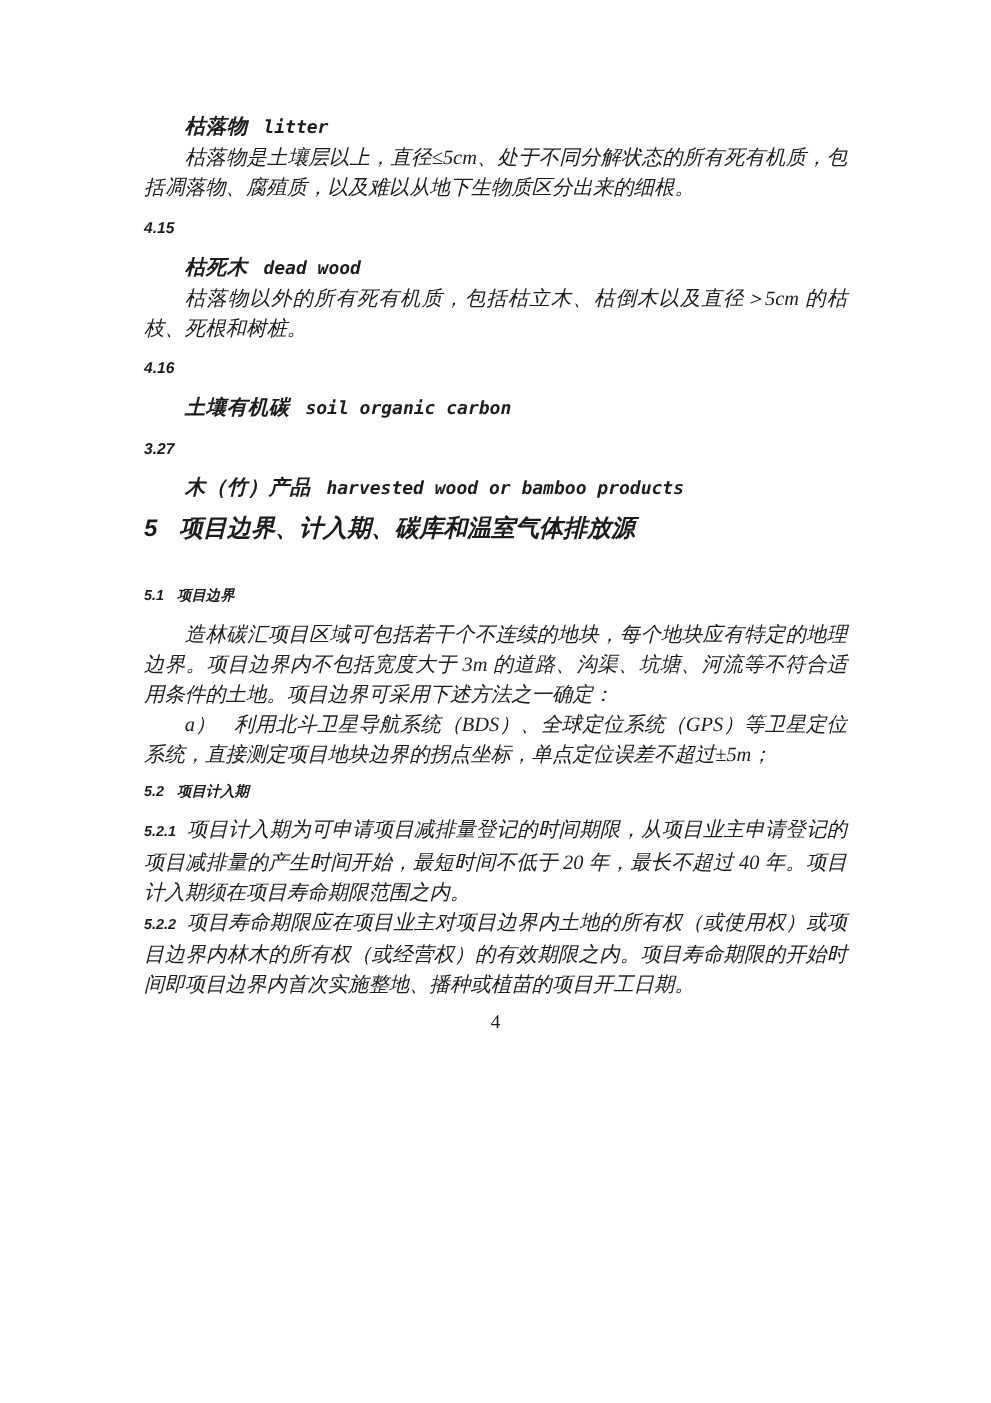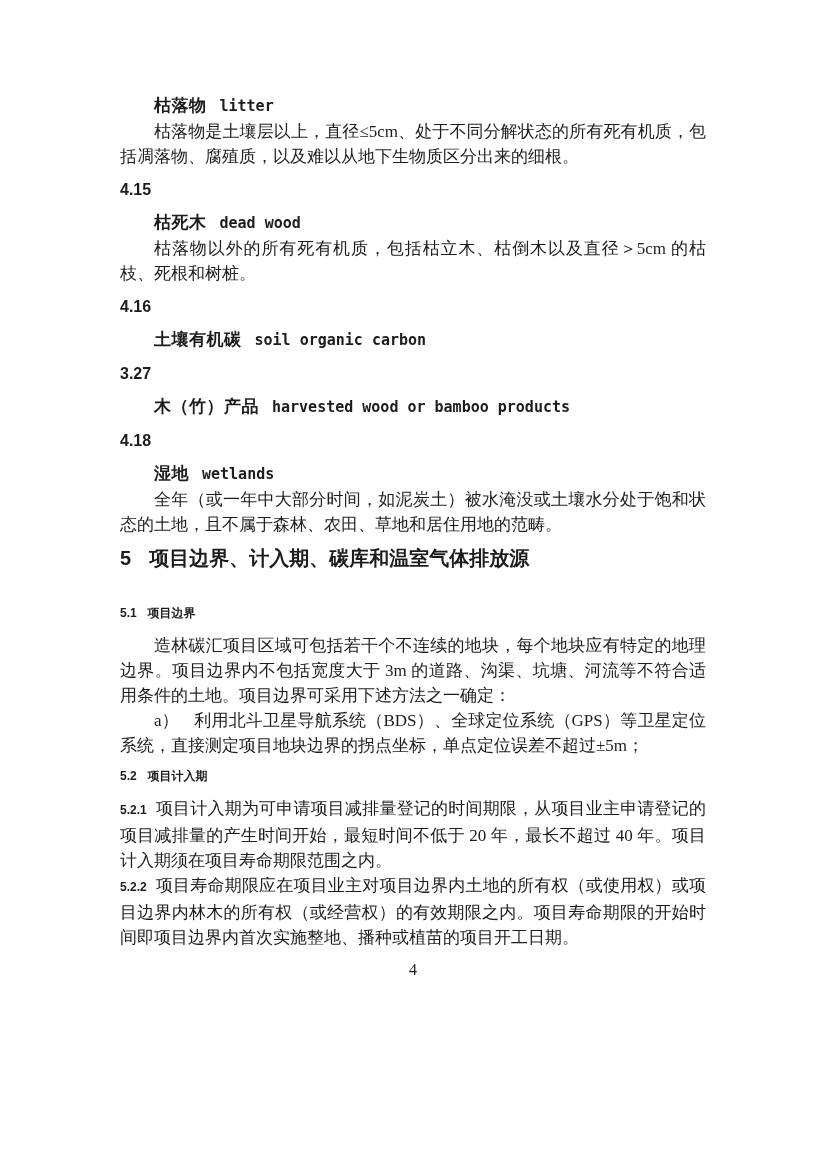--- a/index.html
+++ b/index.html
@@ -14,42 +14,42 @@
     margin: 0 auto;
     background: #ffffff;
     box-sizing: border-box;
     padding: 86px 120px 0 120px;
     color: #1c1c1c;
     font-family: "Liberation Serif", "DejaVu Serif", serif;
     font-size: 17px;
     line-height: 25px;
     overflow: hidden;
   }
-  p { margin: 0; }
+  p { margin: 0; font-style: italic; }
   .def-text, .body-para {
     text-align: justify;
     text-justify: inter-ideograph;
   }
   .indent { text-indent: 2em; }
   .term-heading {
     text-indent: 2em;
     font-weight: bold;
     font-family: "Liberation Sans", "DejaVu Sans", sans-serif;
     margin-top: 7px;
   }
   .term-zh { letter-spacing: 0.5px; }
   .term-en {
     font-family: "DejaVu Sans Mono", "Liberation Mono", monospace;
     font-size: 15px;
     margin-left: 0.55em;
   }
   .clause-num {
     font-family: "Liberation Sans", "DejaVu Sans", sans-serif;
     font-weight: bold;
-    font-size: 16px;
+    font-size: 13px;
     margin: 8px 0 8px 0;
   }
   .ch-heading {
     font-family: "Liberation Sans", "DejaVu Sans", sans-serif;
     font-weight: bold;
     font-size: 20px;
     margin: 9px 0 30px 0;
   }
   .sub-heading {
     font-family: "Liberation Sans", "DejaVu Sans", sans-serif;
@@ -103,28 +103,20 @@
   </div>
 
   <div>
     <p class="clause-num">3.27</p>
     <p class="term-heading">
       <span class="term-zh">木（竹）产品</span>
       <span class="term-en">harvested wood or bamboo products</span>
     </p>
   </div>
 
-  <div>
-    <p class="clause-num">4.18</p>
-    <p class="term-heading">
-      <span class="term-zh">湿地</span>
-      <span class="term-en">wetlands</span>
-    </p>
-    <p class="def-text indent">全年（或一年中大部分时间，如泥炭土）被水淹没或土壤水分处于饱和状态的土地，且不属于森林、农田、草地和居住用地的范畴。</p>
-  </div>
 
   <p class="ch-heading">
     <span class="heading-no">5</span><span>项目边界、计入期、碳库和温室气体排放源</span>
   </p>
 
   <p class="sub-heading">
     <span class="heading-no">5.1</span><span>项目边界</span>
   </p>
   <p class="body-para indent">造林碳汇项目区域可包括若干个不连续的地块，每个地块应有特定的地理边界。项目边界内不包括宽度大于 3m 的道路、沟渠、坑塘、河流等不符合适用条件的土地。项目边界可采用下述方法之一确定：</p>
   <p class="body-para indent">

